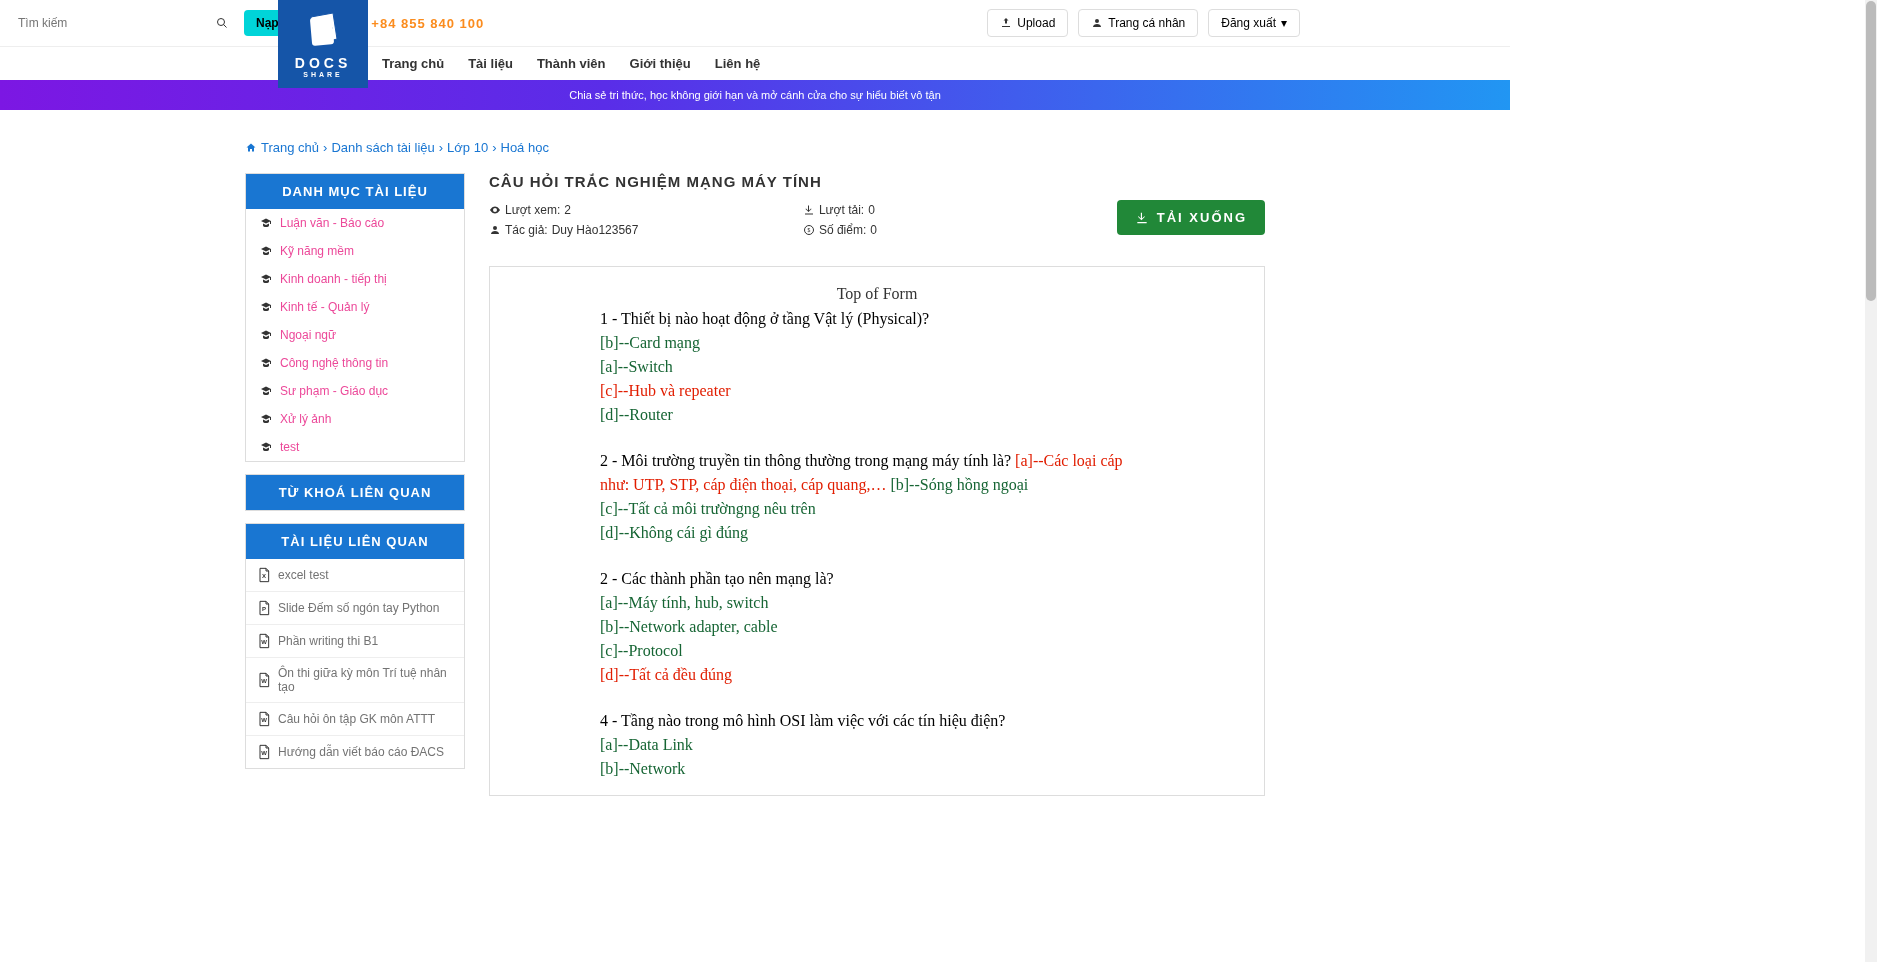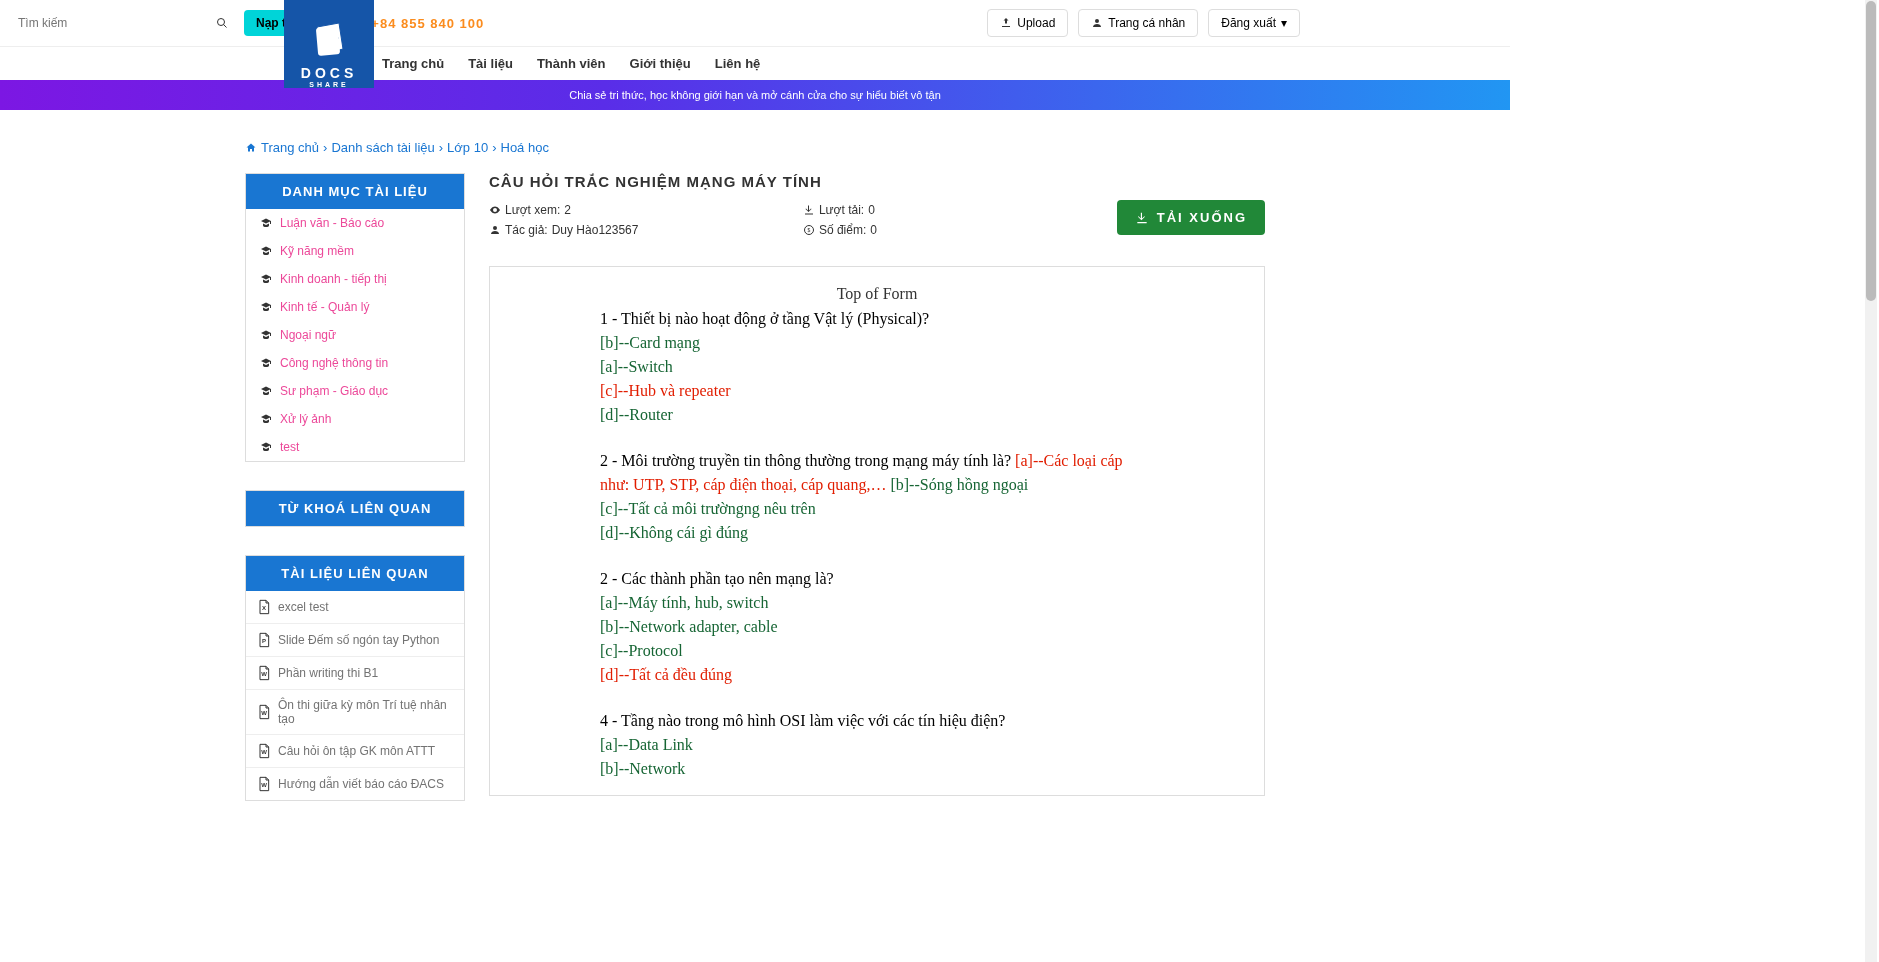--- a/index.html
+++ b/index.html
@@ -1,38 +1,38 @@
 <!DOCTYPE html>
 <html><head>
 <meta charset="utf-8">
 <style>
 * { box-sizing: border-box; margin: 0; padding: 0; }
 body { font-family: Arial, sans-serif; font-size: 13px; color: #333; background: #fff; }
 .page-wrap { width: 1510px; margin: 0; position: relative; }
 .header { height: 46px; display: flex; align-items: center; padding: 0 10px; }
-.logo { width: 90px; height: 88px; background: #1555a8; position: absolute; left: 284px; top: 0; z-index: 10; display: flex; flex-direction: column; align-items: center; justify-content: flex-end; color: #fff; font-weight: bold; }
+.logo { width: 90px; height: 88px; background: #1555a8; position: absolute; left: 278px; top: 0; z-index: 10; display: flex; flex-direction: column; align-items: center; justify-content: center; color: #fff; font-weight: bold; }
 .logo svg { width: 44px; height: 40px; }
 .logo-text { font-size: 14px; letter-spacing: 4px; margin-top: 4px; }
 .logo-sub { font-size: 7px; letter-spacing: 3px; }
 .search-wrap { display: flex; align-items: center; }
 .search-input { width: 200px; height: 30px; border: none; padding: 0 8px; font-size: 12px; outline: none; }
 .search-btn { width: 24px; height: 30px; border: none; background: none; cursor: pointer; display: flex; align-items: center; justify-content: center; }
 .btn { border: 1px solid #ddd; padding: 6px 12px; border-radius: 4px; background: #fff; font-size: 12px; cursor: pointer; margin-left: 10px; display: inline-flex; align-items: center; gap: 5px; }
 .btn-nap { background: #00d4d8; color: #000; border: none; font-weight: bold; }
 .phone { color: #fb8c1e; font-weight: bold; font-size: 13px; margin-left: 40px; letter-spacing: 1px; display: inline-flex; align-items: center; gap: 4px; }
 .right-btns { margin-left: auto; display: flex; align-items: center; margin-right: 200px; }
 .nav { border-top: 1px solid #eee; height: 34px; display: flex; align-items: center; padding-left: 382px; gap: 24px; }
 .nav a { color: #333; text-decoration: none; font-size: 13px; font-weight: bold; }
 .banner { height: 30px; background: linear-gradient(90deg, #7c17e3 0%, #5a2de8 40%, #2196f3 100%); color: #fff; text-align: center; line-height: 30px; font-size: 11px; }
 .container { width: 1020px; margin: 0 auto; padding-top: 30px; }
 .breadcrumb { color: #1976d2; font-size: 13px; margin-bottom: 18px; display: flex; align-items: center; gap: 4px; }
 .breadcrumb a { color: #1976d2; text-decoration: none; }
 .main-row { display: flex; gap: 24px; }
 .sidebar { width: 220px; }
-.card { border: 1px solid #ddd; margin-bottom: 28px; }
+.card { border: 1px solid #ddd; margin-bottom: 12px; }
 .card-head { background: #1976d2; color: #fff; text-align: center; padding: 10px; font-weight: bold; font-size: 13px; letter-spacing: 1px; }
 .cat-list { list-style: none; }
 .cat-list li { padding: 7px 14px; font-size: 12px; color: #ec4899; cursor: pointer; display: flex; align-items: center; gap: 8px; }
 .rel-list { list-style: none; }
 .rel-list li { padding: 8px 10px; border-top: 1px solid #eee; font-size: 12px; color: #737373; cursor: pointer; display: flex; align-items: center; gap: 6px; }
 .rel-list li:first-child { border-top: none; }
 .content { flex: 1; }
 .doc-title { font-size: 15px; font-weight: bold; letter-spacing: 1px; margin-bottom: 10px; }
 .meta-row { display: flex; }
 .meta-col { flex: 1; font-size: 12px; line-height: 20px; }

